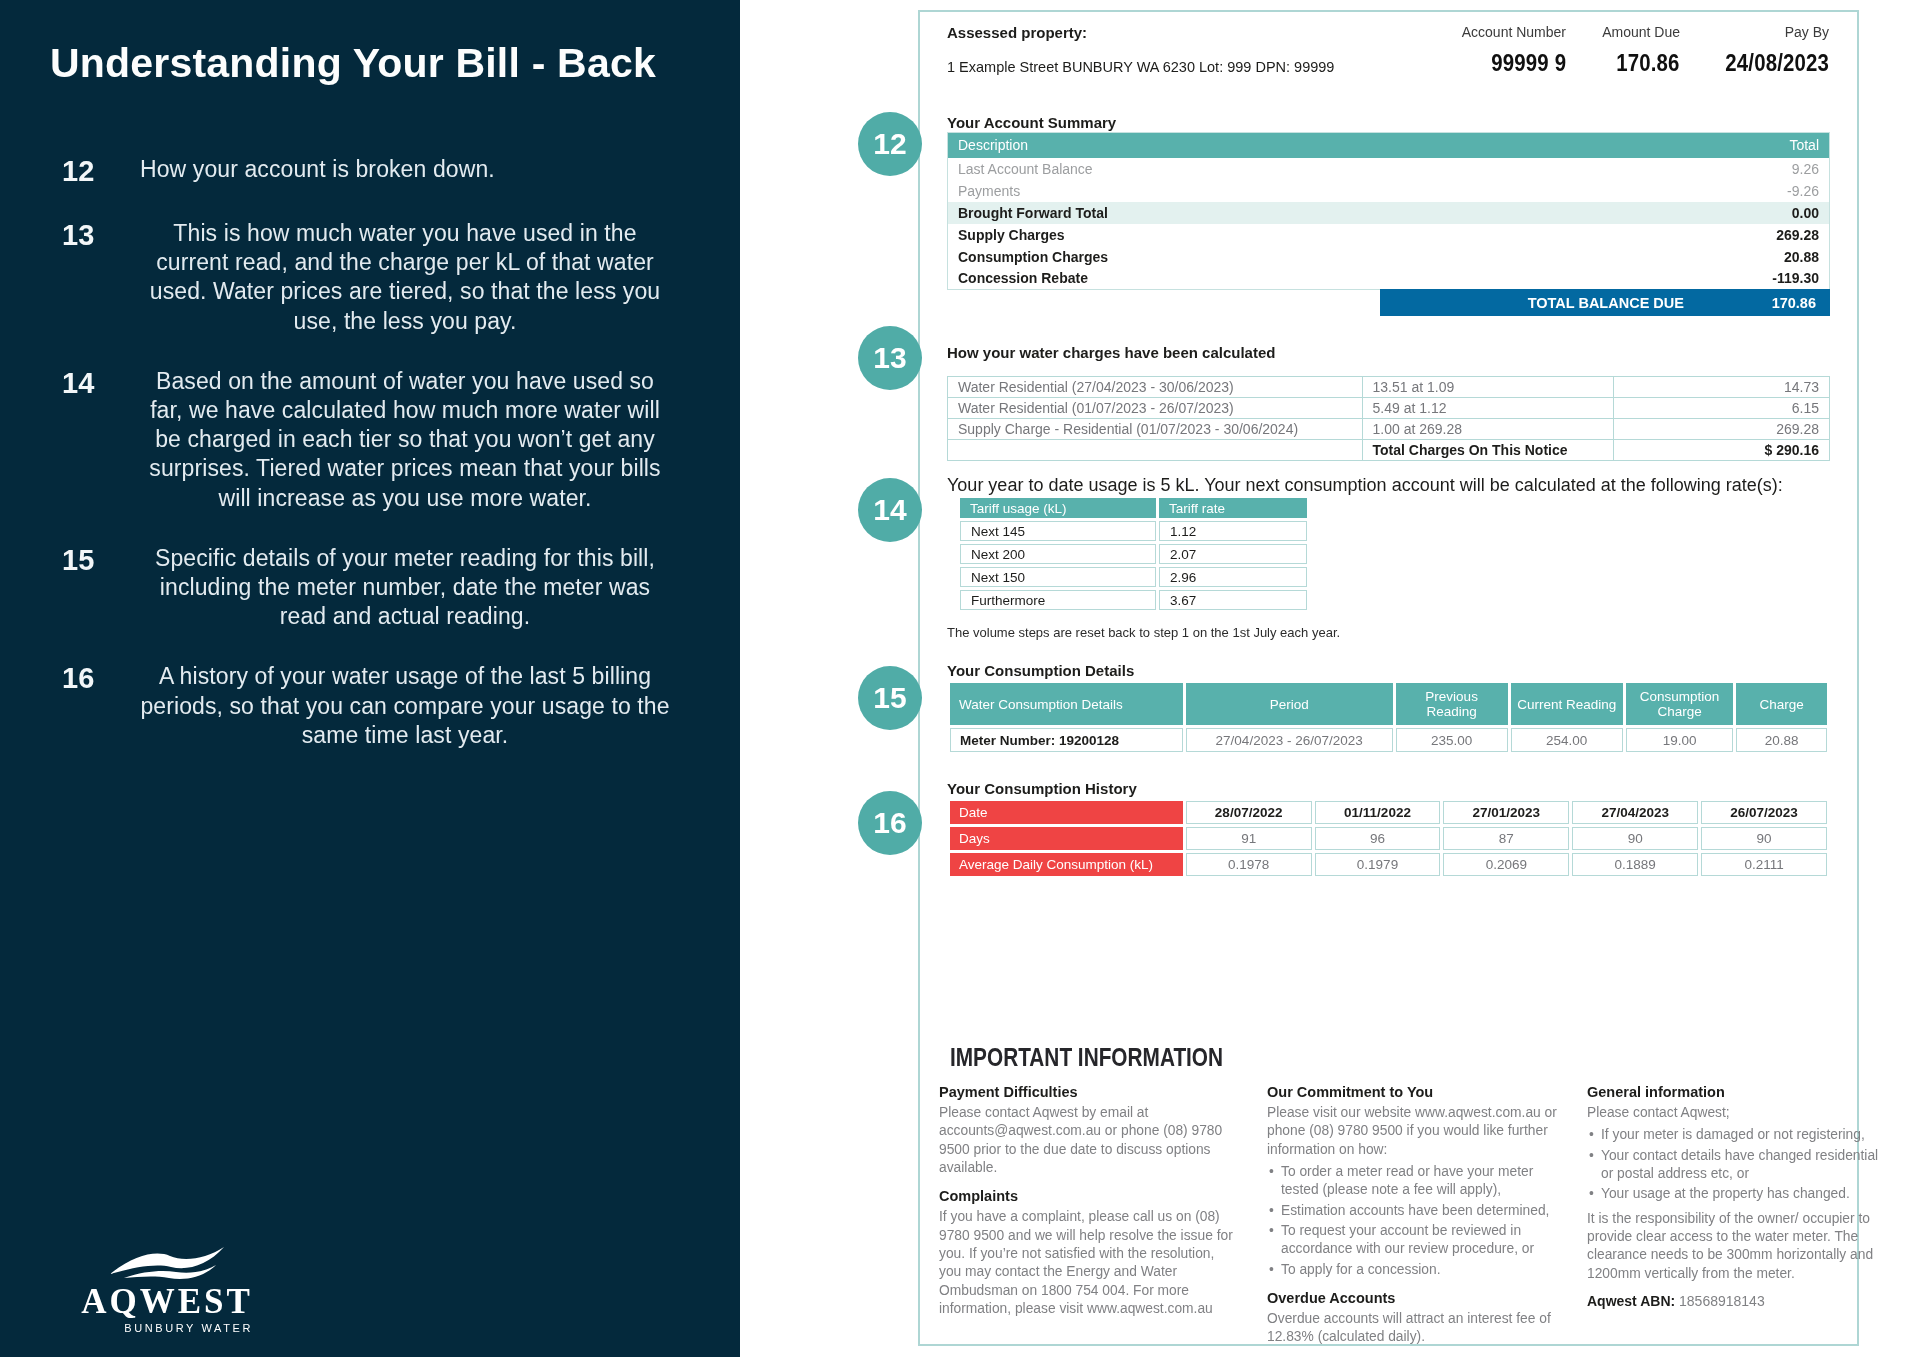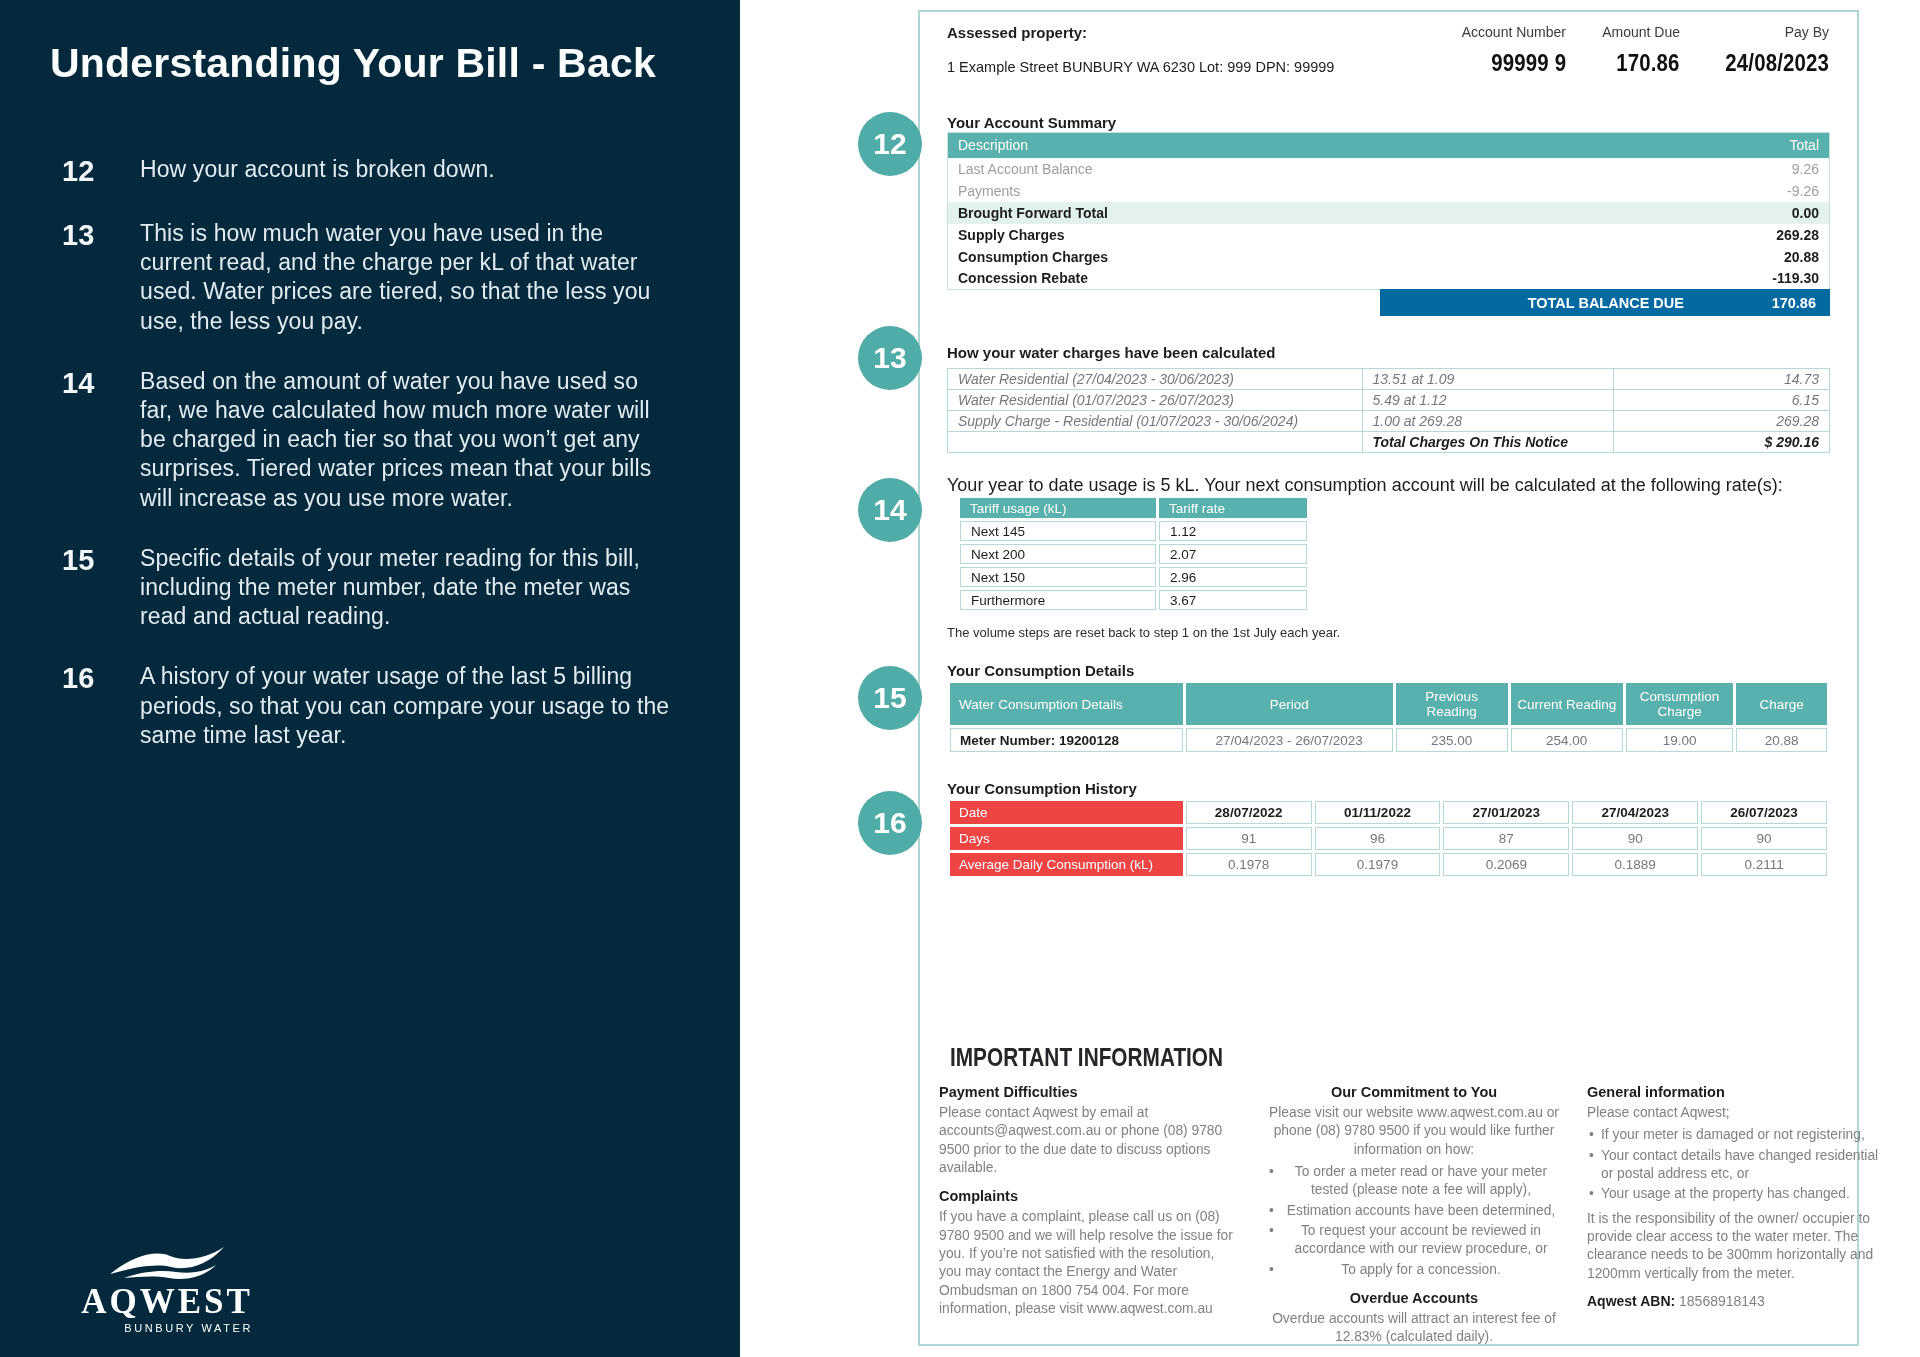--- a/index.html
+++ b/index.html
@@ -5,21 +5,21 @@
   * { box-sizing: border-box; }
   body { margin:0; font-family:"Liberation Sans", sans-serif; background:#fff; }
   .stage { position:relative; width:1920px; height:1357px; background:#ffffff; overflow:hidden; }
 
   
   .left-panel { position:absolute; left:0; top:0; width:740px; height:1357px; background:#04293c; }
   .panel-title { position:absolute; left:50px; top:40px; font-size:41px; font-weight:700; color:#fcfdfd; letter-spacing:.2px; }
   .items { position:absolute; left:62px; top:155px; width:608px; display:flex; flex-direction:column; gap:31px; }
   .item { display:flex; gap:26px; }
   .item-num { flex:none; width:52px; font-size:29px; font-weight:700; color:#f2f6f8; line-height:1.1; padding-top:1px; }
-  .item-text { font-size:23px; line-height:1.27; color:#e3ebf0; letter-spacing:.1px; }
+  .item-text { font-size:23px; line-height:1.27; color:#e3ebf0; letter-spacing:.1px;text-align:center; }
 
   .logo { position:absolute; left:78px; top:1244px; width:178px; }
   .logo svg { display:block; margin:0 auto; }
   .logo-name { font-family:"Liberation Serif", serif; font-size:35px; font-weight:700; letter-spacing:3px; color:#ffffff; line-height:1; text-align:center; margin-top:2px; }
   .logo-tag { font-size:11px; letter-spacing:2.6px; color:#ffffff; text-align:right; padding-right:3px; margin-top:3px; }
 
   
   .badge { position:absolute; left:858px; width:64px; height:64px; border-radius:50%; background:#50aca7;
            color:#fff; font-size:30px; font-weight:700; display:flex; align-items:center; justify-content:center; z-index:5; }
   .badge-12 { top:112px; } .badge-13 { top:326px; } .badge-14 { top:478px; } .badge-15 { top:666px; } .badge-16 { top:791px; }
@@ -46,21 +46,21 @@
   .t-summary tr.muted td { color:#9c9ea0; }
   .t-summary tr.strong td { color:#1d1d1b; font-weight:700; }
   .t-summary tr.band td { background:#e3f1ef; }
 
   .total-bar { position:absolute; left:460px; top:277px; width:450px; height:27px; background:#0369a1;
                display:flex; align-items:center; color:#fff; font-size:14.5px; font-weight:700; }
   .total-bar .lbl { flex:1; text-align:center; padding-left:60px; }
   .total-bar .val { padding-right:14px; }
 
   
-  .t-charges { position:absolute; left:27px; top:356px; width:883px; border-collapse:collapse; border:1px solid #93c8c5;font-style:italic; }
+  .t-charges { position:absolute; left:27px; top:364px; width:883px; border-collapse:collapse; border:1px solid #93c8c5; }
   .t-charges td { border:1px solid #b5d9d7; font-size:14px; color:#76777b; height:21px; padding:0 10px; }
   .t-charges td.c1 { width:47%; }
   .t-charges td.c2 { width:28.5%; }
   .t-charges td.c3 { width:24.5%; text-align:right; }
   .t-charges tr.total td { color:#1d1d1b; font-weight:700; }
 
   .tariff-intro { position:absolute; left:27px; top:463px; font-size:18px; color:#1d1d1b; }
   .t-tariff { position:absolute; left:37px; top:483px; border-collapse:separate; border-spacing:3px; }
   .t-tariff th { background:#58b1ac; color:#fff; font-weight:400; font-size:13.5px; height:20px; text-align:left; padding:0 10px; }
   .t-tariff th.c1, .t-tariff td.c1 { width:196px; }
@@ -80,21 +80,21 @@
   .t-history { position:absolute; left:27px; top:786px; width:883px; border-collapse:separate; border-spacing:3px; }
   .t-history td { font-size:13.5px; height:23px; }
   .t-history td.rowlbl { background:#ef4444; color:#fff; text-align:left; padding-left:9px; width:27%; }
   .t-history td.cell { border:1px solid #b5d9d7; text-align:center; color:#76777b; width:14.6%; }
   .t-history tr.dates td.cell { color:#1d1d1b; font-weight:700; }
 
   
   .imp-title { position:absolute; left:30px; top:1030px; font-size:26px; font-weight:700; color:#26262a;
                transform:scaleX(.8); transform-origin:left center; letter-spacing:0; white-space:nowrap; }
   .imp-col { position:absolute; top:1072px; width:294px; }
-  .imp-col-1 { left:19px; } .imp-col-2 { left:347px;text-align:center; } .imp-col-3 { left:667px; }
+  .imp-col-1 { left:19px; } .imp-col-2 { left:347px; } .imp-col-3 { left:667px; }
   .imp-h { font-size:14.5px; font-weight:700; color:#1d1d1b; margin:11px 0 4px 0; }
   .imp-h:first-child { margin-top:0; }
   .imp-p { font-size:13.8px; color:#808184; line-height:1.33; margin:0 0 4px 0; }
   .imp-ul { margin:2px 0 6px 0; padding:0; list-style:none; }
   .imp-ul li { font-size:13.8px; color:#808184; line-height:1.33; padding-left:14px; position:relative; margin-bottom:2px; }
   .imp-ul li::before { content:"\2022"; position:absolute; left:2px; }
   .abn { font-size:14px; margin-top:10px; }
   .abn .abn-l { font-weight:700; color:#1d1d1b; }
   .abn .abn-v { color:#808184; }
 </style>

